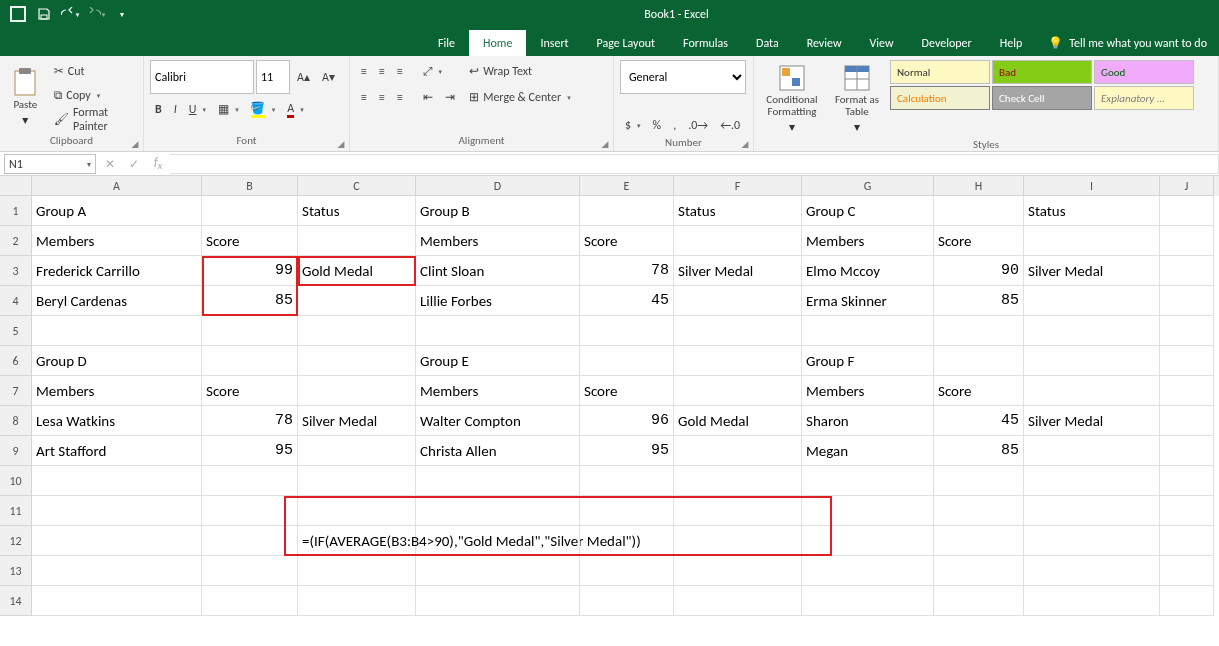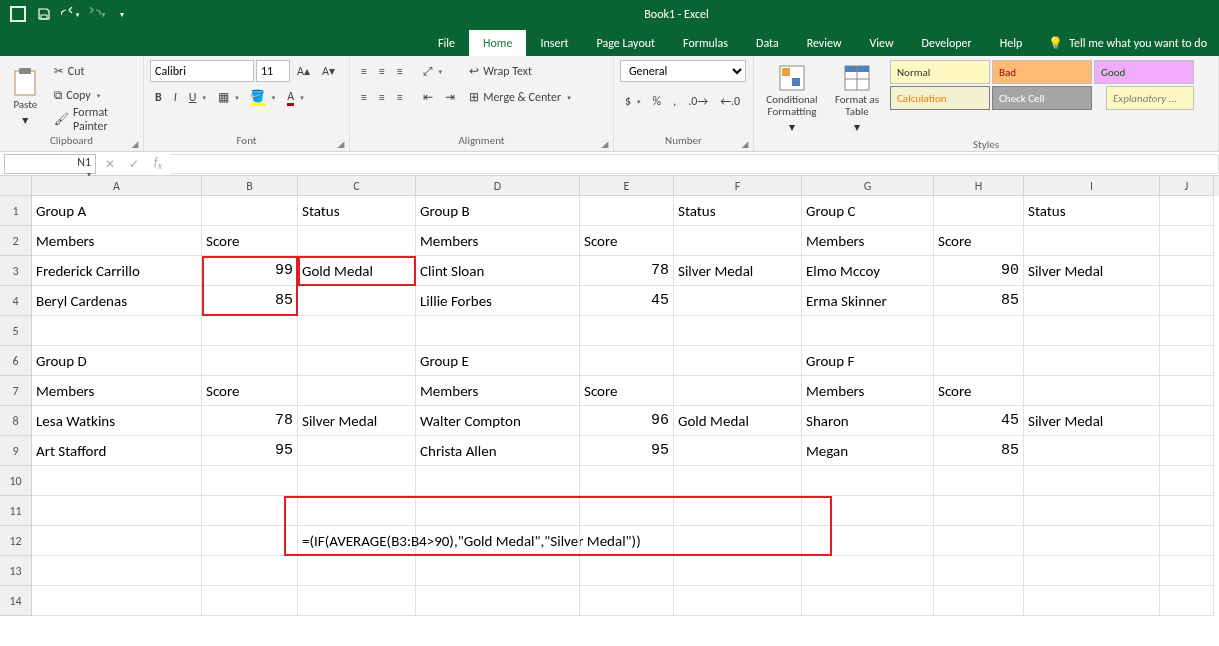--- a/index.html
+++ b/index.html
@@ -24,35 +24,35 @@
 .group-label { text-align:center; font-size:11px; color:#666; padding-bottom:2px; }
 .group-body { display:flex; gap:4px; flex:1; }
 .dlauncher { position:absolute; right:2px; bottom:2px; width:12px; height:12px; font-size:9px; color:#888; display:flex; align-items:center; justify-content:center; }
 
 .col { display:flex; flex-direction:column; gap:2px; }
 .row { display:flex; align-items:center; gap:2px; }
 .rbtn { height:22px; padding:0 4px; display:flex; align-items:center; gap:4px; border:1px solid transparent; font-size:12px; color:#444; cursor:pointer; }
 .rbtn .dd { font-size:7px; color:#666; margin-left:2px; }
 .bigbtn { width:44px; display:flex; flex-direction:column; align-items:center; justify-content:center; gap:2px; padding:4px 2px; cursor:pointer; }
 .bigbtn .lbl { font-size:11px; text-align:center; line-height:1.1; color:#444; }
-select.r, input.r { height:22px; border:1px solid #c0c0c0; background:#fff; font-size:12px; padding:0 4px; }
+select.r, input.r { height:34px; border:1px solid #c0c0c0; background:#fff; font-size:12px; padding:0 4px; }
 
 
 .style-gallery { display:grid; grid-template-columns:repeat(3,100px); grid-auto-rows:24px; gap:2px; }
 .style-cell { border:1px solid #c0c0c0; background:#fef9c3; font-size:11px; padding:2px 6px; display:flex; align-items:center; cursor:pointer; }
 .style-normal { }
-.style-bad { background:#fdba74; color:#9c0006; }
+.style-bad { background:#84cc16; color:#9c0006; }
 .style-good { background:#f0abfc; color:#006100; }
 .style-calc { background:#f2f2d0; color:#fa7d00; border-color:#7f7f7f; }
 .style-check { background:#a5a5a5; color:#fff; border-color:#7f7f7f; }
-.style-exp { font-style:italic; color:#7f7f7f;margin-left:12px; }
+.style-exp { font-style:italic; color:#7f7f7f; }
 
 
 .fxbar { height:24px; border-bottom:1px solid #d4d4d4; display:flex; align-items:center; background:#fff; }
-.namebox { width:92px; height:20px; margin:0 2px 0 4px; border:1px solid #c0c0c0; display:flex; align-items:flex-end; padding:0 4px; font-size:12px;flex-direction:column; }
+.namebox { width:92px; height:20px; margin:0 2px 0 4px; border:1px solid #c0c0c0; display:flex; align-items:center; padding:0 4px; font-size:12px; }
 .namebox .dd { margin-left:auto; font-size:8px; color:#666; }
 .fxbtn { width:24px; height:20px; display:flex; align-items:center; justify-content:center; color:#aaa; font-size:12px; }
 .fxinput { flex:1; height:20px; border:1px solid #e0e0e0; padding:0 4px; font-size:12px; border-left:none; }
 
 
 .sheet { position:relative; }
 .colhdrs { display:flex; height:20px; background:#f0f0f0; }
 .rowhdr, .corner { background:#f0f0f0; border-right:1px solid #d4d4d4; border-bottom:1px solid #d4d4d4; display:flex; align-items:center; justify-content:center; font-size:12px; color:#555; }
 .corner { width:32px; height:20px; }
 .ch { border-right:1px solid #d4d4d4; border-bottom:1px solid #d4d4d4; background:#f0f0f0; display:flex; align-items:center; justify-content:center; font-size:12px; color:#555; height:20px; }
@@ -232,21 +232,21 @@
             <span class="dd">▾</span>
           </div>
       </div>
     </div>
     <div class="group-label">Alignment</div>
     <div class="dlauncher">◢</div>
   </div>
 
   <div class="group" style="width:140px">
     <div class="group-body">
-        <div class="col" style="gap:8px">
+        <div class="col" style="gap:20px">
       <select class="r" style="width:126px"><option>General</option></select>
       <div class="row">
         <div class="rbtn">$<span class="dd">▾</span></div>
         <div class="rbtn">%</div>
         <div class="rbtn">,</div>
         <div class="rbtn">
               <span>.0→</span>
             </div>
         <div class="rbtn">
               <span>←.0</span>

